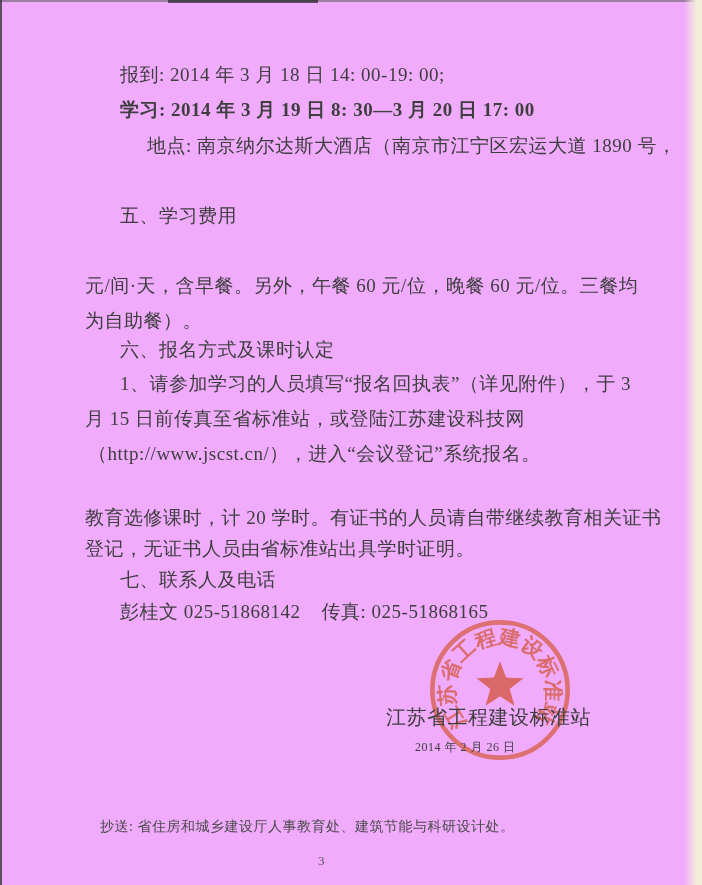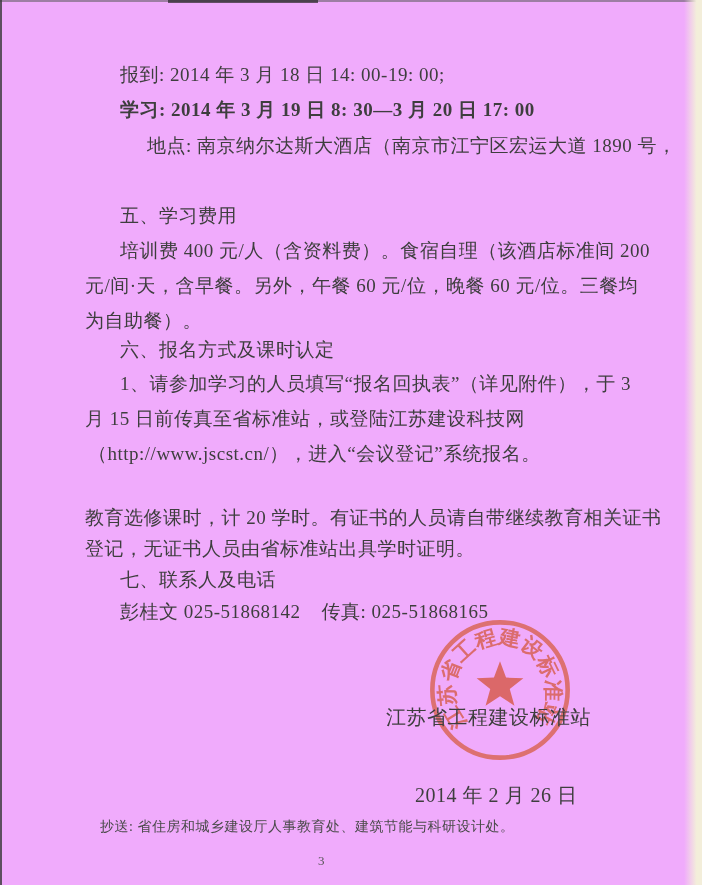--- a/index.html
+++ b/index.html
@@ -49,21 +49,20 @@
 
   <div class="edge-top"></div>
   <div class="edge-top-dark"></div>
   <div class="edge-left"></div>
   <div class="edge-right"></div>
 
   <div class="line" style="left:120px; top:64px;">报到: 2014 年 3 月 18 日 14: 00-19: 00;</div>
   <div class="line" style="left:120px; top:99px;font-weight:bold;">学习: 2014 年 3 月 19 日 8: 30—3 月 20 日 17: 00</div>
   <div class="line" style="left:120px; top:135px;margin-left:27px;">地点: 南京纳尔达斯大酒店（南京市江宁区宏运大道 1890 号，</div>
   <div class="line" style="left:120px; top:205px;">五、学习费用</div>
-  <div class="line" style="left:120px; top:240px;">培训费 400 元/人（含资料费）。食宿自理（该酒店标准间 200</div>
   <div class="line" style="left:85px;  top:275px;text-align:center;">元/间·天，含早餐。另外，午餐 60 元/位，晚餐 60 元/位。三餐均</div>
   <div class="line" style="left:85px;  top:310px;">为自助餐）。</div>
   <div class="line" style="left:120px; top:339px;">六、报名方式及课时认定</div>
   <div class="line" style="left:120px; top:373px;">1、请参加学习的人员填写“报名回执表”（详见附件），于 3</div>
   <div class="line" style="left:85px;  top:408px;">月 15 日前传真至省标准站，或登陆江苏建设科技网</div>
   <div class="line" style="left:88px;  top:443px;">（http://www.jscst.cn/），进入“会议登记”系统报名。</div>
   <div class="line" style="left:85px;  top:507px;">教育选修课时，计 20 学时。有证书的人员请自带继续教育相关证书</div>
   <div class="line" style="left:85px;  top:538px;">登记，无证书人员由省标准站出具学时证明。</div>
   <div class="line" style="left:120px; top:569px;">七、联系人及电话</div>
   <div class="line" style="left:120px; top:601px;">彭桂文 025-51868142    传真: 025-51868165</div>
@@ -73,18 +72,18 @@
     <polygon points="80,52 85.9,67.9 102.8,68.6 89.5,79.1 94.1,95.4 80,86 65.9,95.4 70.5,79.1 57.2,68.6 74.1,67.9" fill="#d95f55"></polygon>
     <defs>
       <path id="sealArc" d="M 48.2 111.8 A 45 45 0 1 1 111.8 111.8" fill="none"></path>
     </defs>
     <text font-size="20" font-weight="600" fill="#d9645a" font-family="&quot;Liberation Serif&quot;,&quot;DejaVu Serif&quot;,serif">
       <textPath href="#sealArc" textLength="208" lengthAdjust="spacingAndGlyphs">江苏省工程建设标准站</textPath>
     </text>
   </svg>
 
   <div class="line sig" style="left:386px; top:706px; font-size:20px;">江苏省工程建设标准站</div>
-  <div class="line sig" style="left:415px; top:784px; font-size:20px;">2014 年 2 月 26 日</div>
+  <div class="line sig" style="left:415px; top:741px; font-size:12px;">2014 年 2 月 26 日</div>
 
   <div class="line cc-line" style="left:100px; top:819px;">抄送: 省住房和城乡建设厅人事教育处、建筑节能与科研设计处。</div>
   <div class="line page-num" style="left:318px; top:854px;">3</div>
 
 </div>
 
 </body></html>

